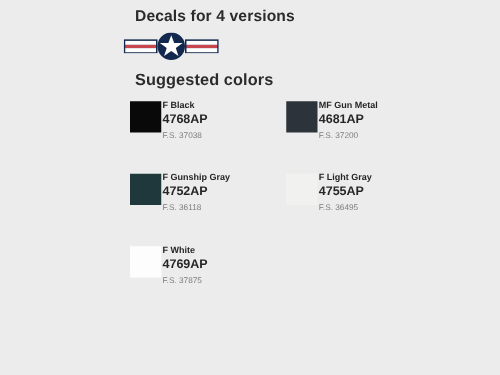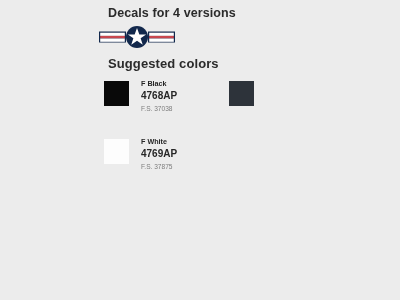--- a/index.html
+++ b/index.html
@@ -72,21 +72,21 @@
     width: 128px;
     align-items: flex-start;
   }
   .swatch {
     width: 25px;
     height: 25px;
     flex: 0 0 25px;
     margin-top: 1px;
   }
   .swatch-info {
-    margin-left: 12px;
+    margin-left: 1px;
     padding-top: 0px;
     line-height: 1.0;
   }
   .c-name {
     font-size: 7.2px;
     font-weight: bold;
     color: #262626;
     white-space: nowrap;
     display: block;
     margin-bottom: 4px;
@@ -142,23 +142,46 @@
       <div class="color-cell">
         <div class="swatch" style="background: rgb(9, 9, 9);"></div>
         <div class="swatch-info">
           <span class="c-name">F Black</span>
           <span class="c-code">4768AP</span>
           <span class="c-fs">F.S. 37038</span>
         </div>
       </div>
       <div class="color-cell">
         <div class="swatch" style="background: rgb(45, 51, 58);"></div>
+        <div class="swatch-info">
+          <span class="c-name">MF Gun Metal</span>
+          <span class="c-code">4681AP</span>
+          <span class="c-fs">F.S. 37200</span>
+        </div>
       </div>
     </div>
 
+    <div class="color-row">
+      <div class="color-cell">
+        <div class="swatch" style="background: rgb(31, 56, 59);"></div>
+        <div class="swatch-info">
+          <span class="c-name">F Gunship Gray</span>
+          <span class="c-code">4752AP</span>
+          <span class="c-fs">F.S. 36118</span>
+        </div>
+      </div>
+      <div class="color-cell">
+        <div class="swatch" style="background: rgb(241, 241, 239);"></div>
+        <div class="swatch-info">
+          <span class="c-name">F Light Gray</span>
+          <span class="c-code">4755AP</span>
+          <span class="c-fs">F.S. 36495</span>
+        </div>
+      </div>
+    </div>
 
 
     <div class="color-row">
       <div class="color-cell">
         <div class="swatch" style="background: rgb(253, 253, 253);"></div>
         <div class="swatch-info">
           <span class="c-name">F White</span>
           <span class="c-code">4769AP</span>
           <span class="c-fs">F.S. 37875</span>
         </div>

